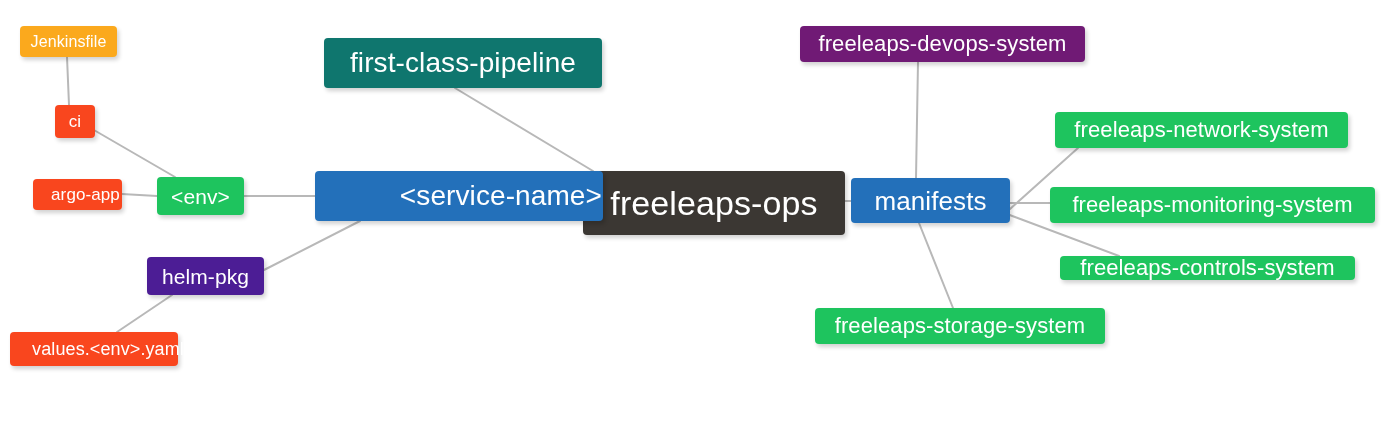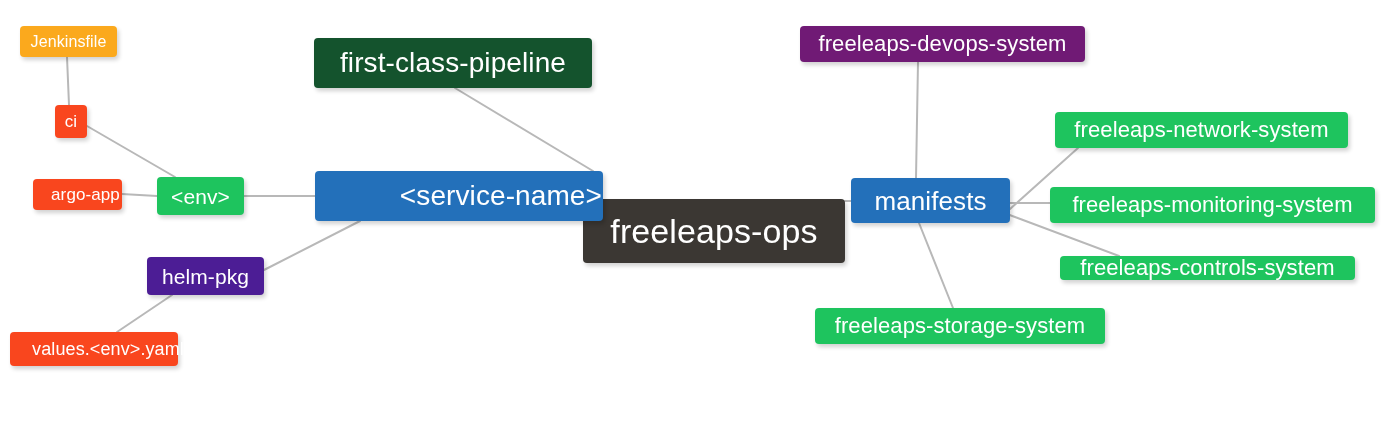--- a/index.html
+++ b/index.html
@@ -45,21 +45,20 @@
     white-space: nowrap;
     line-height: 1;
     letter-spacing: 0.1px;
     box-shadow: 2px 3px 4px rgba(0,0,0,0.18);
     user-select: none;
     cursor: pointer;
   }
   .mm-node.lvl-root {
     background: #3b3733;
     font-size: 34px;
-    margin-top: 28px;
   }
   .mm-node.lvl-blue {
     background: #2370ba;
   }
   .mm-node.lvl-green {
     background: #1ec45e;
   }
   .mm-node.lvl-red {
     background: #f9461e;
   }
@@ -93,39 +92,39 @@
       <line class="edge-line" x1="919" y1="223" x2="953" y2="308" stroke="#b8b8b8"></line>
     </svg>
 
   <div id="node-layer">
       <div class="mm-node lvl-root" style="left: 583px; top: 171px; width: 262px; height: 64px; font-size: 34px; background: rgb(59, 55, 51);">
         <span class="mm-label">freeleaps-ops</span>
       </div>
       <div class="mm-node lvl-blue" style="left: 315px; top: 171px; width: 288px; height: 50px; font-size: 28px; background: rgb(35, 112, 186); justify-content: flex-end;">
         <span class="mm-label">&lt;service-name&gt;</span>
       </div>
-      <div class="mm-node lvl-blue" style="left: 314px; top: 38px; width: 278px; height: 50px; font-size: 28px; background: #14532d;">
+      <div class="mm-node lvl-blue" style="left: 324px; top: 38px; width: 278px; height: 50px; font-size: 28px; background: #0f766e;">
         <span class="mm-label">first-class-pipeline</span>
       </div>
       <div class="mm-node lvl-blue" style="left: 851px; top: 178px; width: 159px; height: 45px; font-size: 26px; background: rgb(35, 112, 186);">
         <span class="mm-label">manifests</span>
       </div>
       <div class="mm-node lvl-green" style="left: 157px; top: 177px; width: 87px; height: 38px; font-size: 21px; background: rgb(30, 196, 94);">
         <span class="mm-label">&lt;env&gt;</span>
       </div>
       <div class="mm-node lvl-green" style="left: 147px; top: 257px; width: 117px; height: 38px; font-size: 21px; background: #4c1d95;">
         <span class="mm-label">helm-pkg</span>
       </div>
       <div class="mm-node lvl-red" style="left: 33px; top: 179px; width: 89px; height: 31px; font-size: 17px; background: rgb(249, 70, 30); padding-left: 16px;">
         <span class="mm-label">argo-app</span>
       </div>
       <div class="mm-node lvl-red" style="left: 10px; top: 332px; width: 168px; height: 34px; font-size: 18px; background: rgb(249, 70, 30); padding-left: 28px;">
         <span class="mm-label">values.&lt;env&gt;.yaml</span>
       </div>
-      <div class="mm-node lvl-red" style="left: 55px; top: 105px; width: 32px; height: 33px; font-size: 17px; background: rgb(249, 70, 30);">
+      <div class="mm-node lvl-red" style="left: 55px; top: 105px; width: 40px; height: 33px; font-size: 17px; background: rgb(249, 70, 30);">
         <span class="mm-label">ci</span>
       </div>
       <div class="mm-node lvl-orange" style="left: 20px; top: 26px; width: 97px; height: 31px; font-size: 16px; background: rgb(251, 169, 29);">
         <span class="mm-label">Jenkinsfile</span>
       </div>
       <div class="mm-node lvl-green" style="left: 800px; top: 26px; width: 285px; height: 36px; font-size: 22px; background: #701a75;">
         <span class="mm-label">freeleaps-devops-system</span>
       </div>
       <div class="mm-node lvl-green" style="left: 1055px; top: 112px; width: 293px; height: 36px; font-size: 22px; background: rgb(30, 196, 94); text-align: right;">
         <span class="mm-label">freeleaps-network-system</span>

